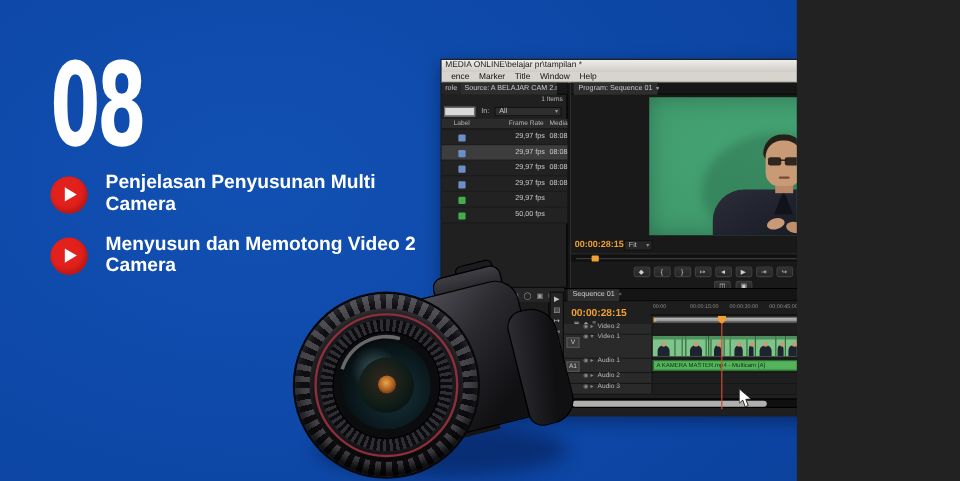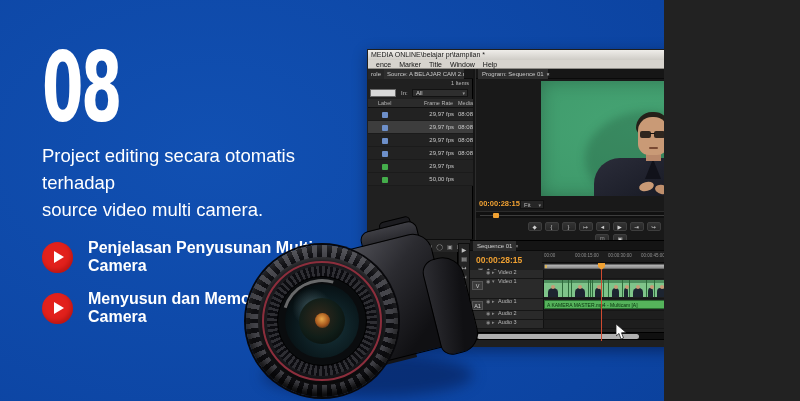--- a/index.html
+++ b/index.html
@@ -165,24 +165,20 @@
 </style>
 </head>
 <body>
 
 <div class="canvas" style="--red: #e2211c; --gscreen: #3f9a6b; --orange: #f0a132; --clipgreen: #7fc48a; --audiogreen: #55b35b; --wyellow: #e8c54a;">
 
   <section class="hero">
     <div class="hero-head">
       <div class="lesson-num">08</div>
     </div>
-    <div class="desc">
-      <span style="display:block">Project editing secara otomatis terhadap</span>
-      <span style="display:block">source video multi camera.</span>
-    </div>
     <div class="bullets">
       <div class="bullet">
         <span class="play-circle">
             <span class="play-tri"></span>
           </span>
         <span class="bullet-label">Penjelasan Penyusunan Multi Camera</span>
       </div>
       <div class="bullet">
         <span class="play-circle">
             <span class="play-tri"></span>

